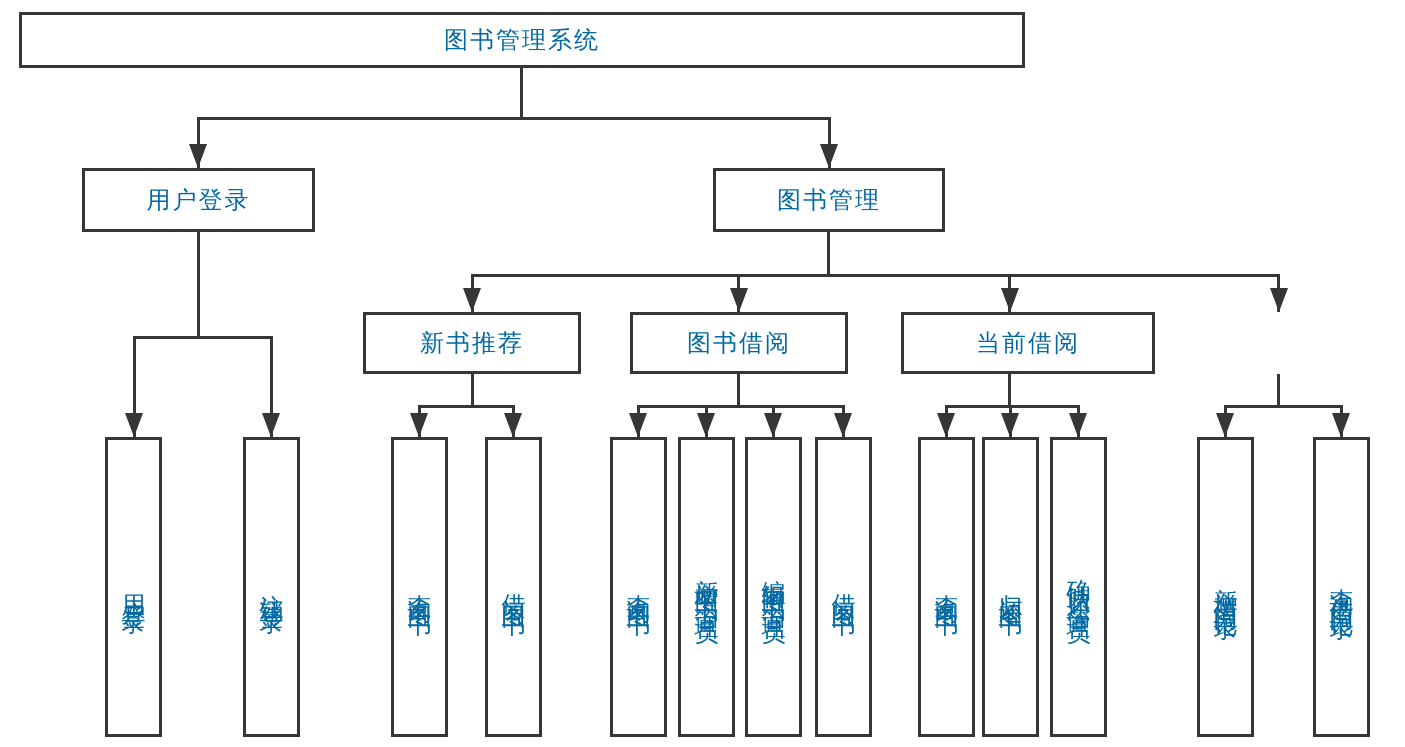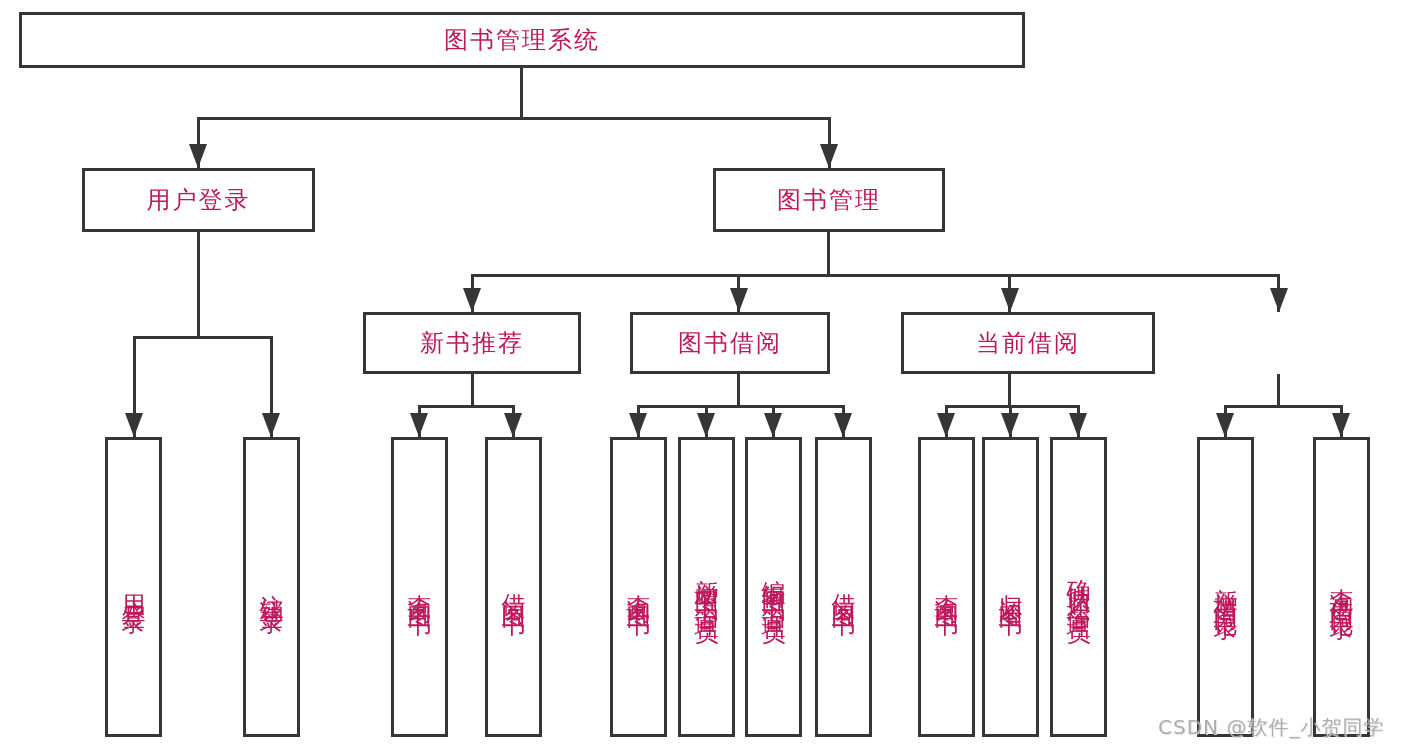--- a/index.html
+++ b/index.html
@@ -3,21 +3,21 @@
 <meta charset="utf-8">
 <style>
   html,body{margin:0;padding:0;background:#ffffff;}
   #stage{
     position:relative;width:1405px;height:747px;background:#ffffff;
     font-family:"DejaVu Sans","Liberation Sans",sans-serif;overflow:hidden;
   }
   .box{
     position:absolute;background:#ffffff;border:3px solid #363636;
     box-sizing:border-box;display:flex;align-items:center;justify-content:center;
-    color:#be185d;font-size:24px;letter-spacing:2px;z-index:2;
+    color:#0369a1;font-size:24px;letter-spacing:2px;z-index:2;
   }
   .vbox{
     writing-mode:vertical-rl;text-orientation:mixed;
     letter-spacing:6px;font-size:24px;line-height:1;
   }
   .hline,.vline{position:absolute;background:#363636;z-index:1;}
   .hline{height:3px;}
   .vline{width:3px;}
   .arrow{
     position:absolute;width:0;height:0;z-index:1;
@@ -44,21 +44,21 @@
   </div>
 
   <div class="box" style="left:713px;top:168px;width:232px;height:64px">
     <span>图书管理</span>
   </div>
 
   <div class="box" style="left:363px;top:312px;width:218px;height:62px">
     <span>新书推荐</span>
   </div>
 
-  <div class="box" style="left:630px;top:312px;width:200px;height:62px">
+  <div class="box" style="left:630px;top:312px;width:218px;height:62px">
     <span>图书借阅</span>
   </div>
 
   <div class="box" style="left:901px;top:312px;width:254px;height:62px">
     <span>当前借阅</span>
   </div>
 
 
   <div class="box vbox" style="left:105px;top:437px;width:57px;height:300px">
     <span>用户登录</span>
@@ -156,15 +156,14 @@
   <div class="arrow" style="left:629px;top:413px"></div>
   <div class="arrow" style="left:697px;top:413px"></div>
   <div class="arrow" style="left:764px;top:413px"></div>
   <div class="arrow" style="left:834px;top:413px"></div>
   <div class="arrow" style="left:937px;top:413px"></div>
   <div class="arrow" style="left:1001px;top:413px"></div>
   <div class="arrow" style="left:1069px;top:413px"></div>
   <div class="arrow" style="left:1216px;top:413px"></div>
   <div class="arrow" style="left:1332px;top:413px"></div>
 
-  <div class="watermark">CSDN @软件_小贺同学</div>
 
 </div>
 
 </body></html>

